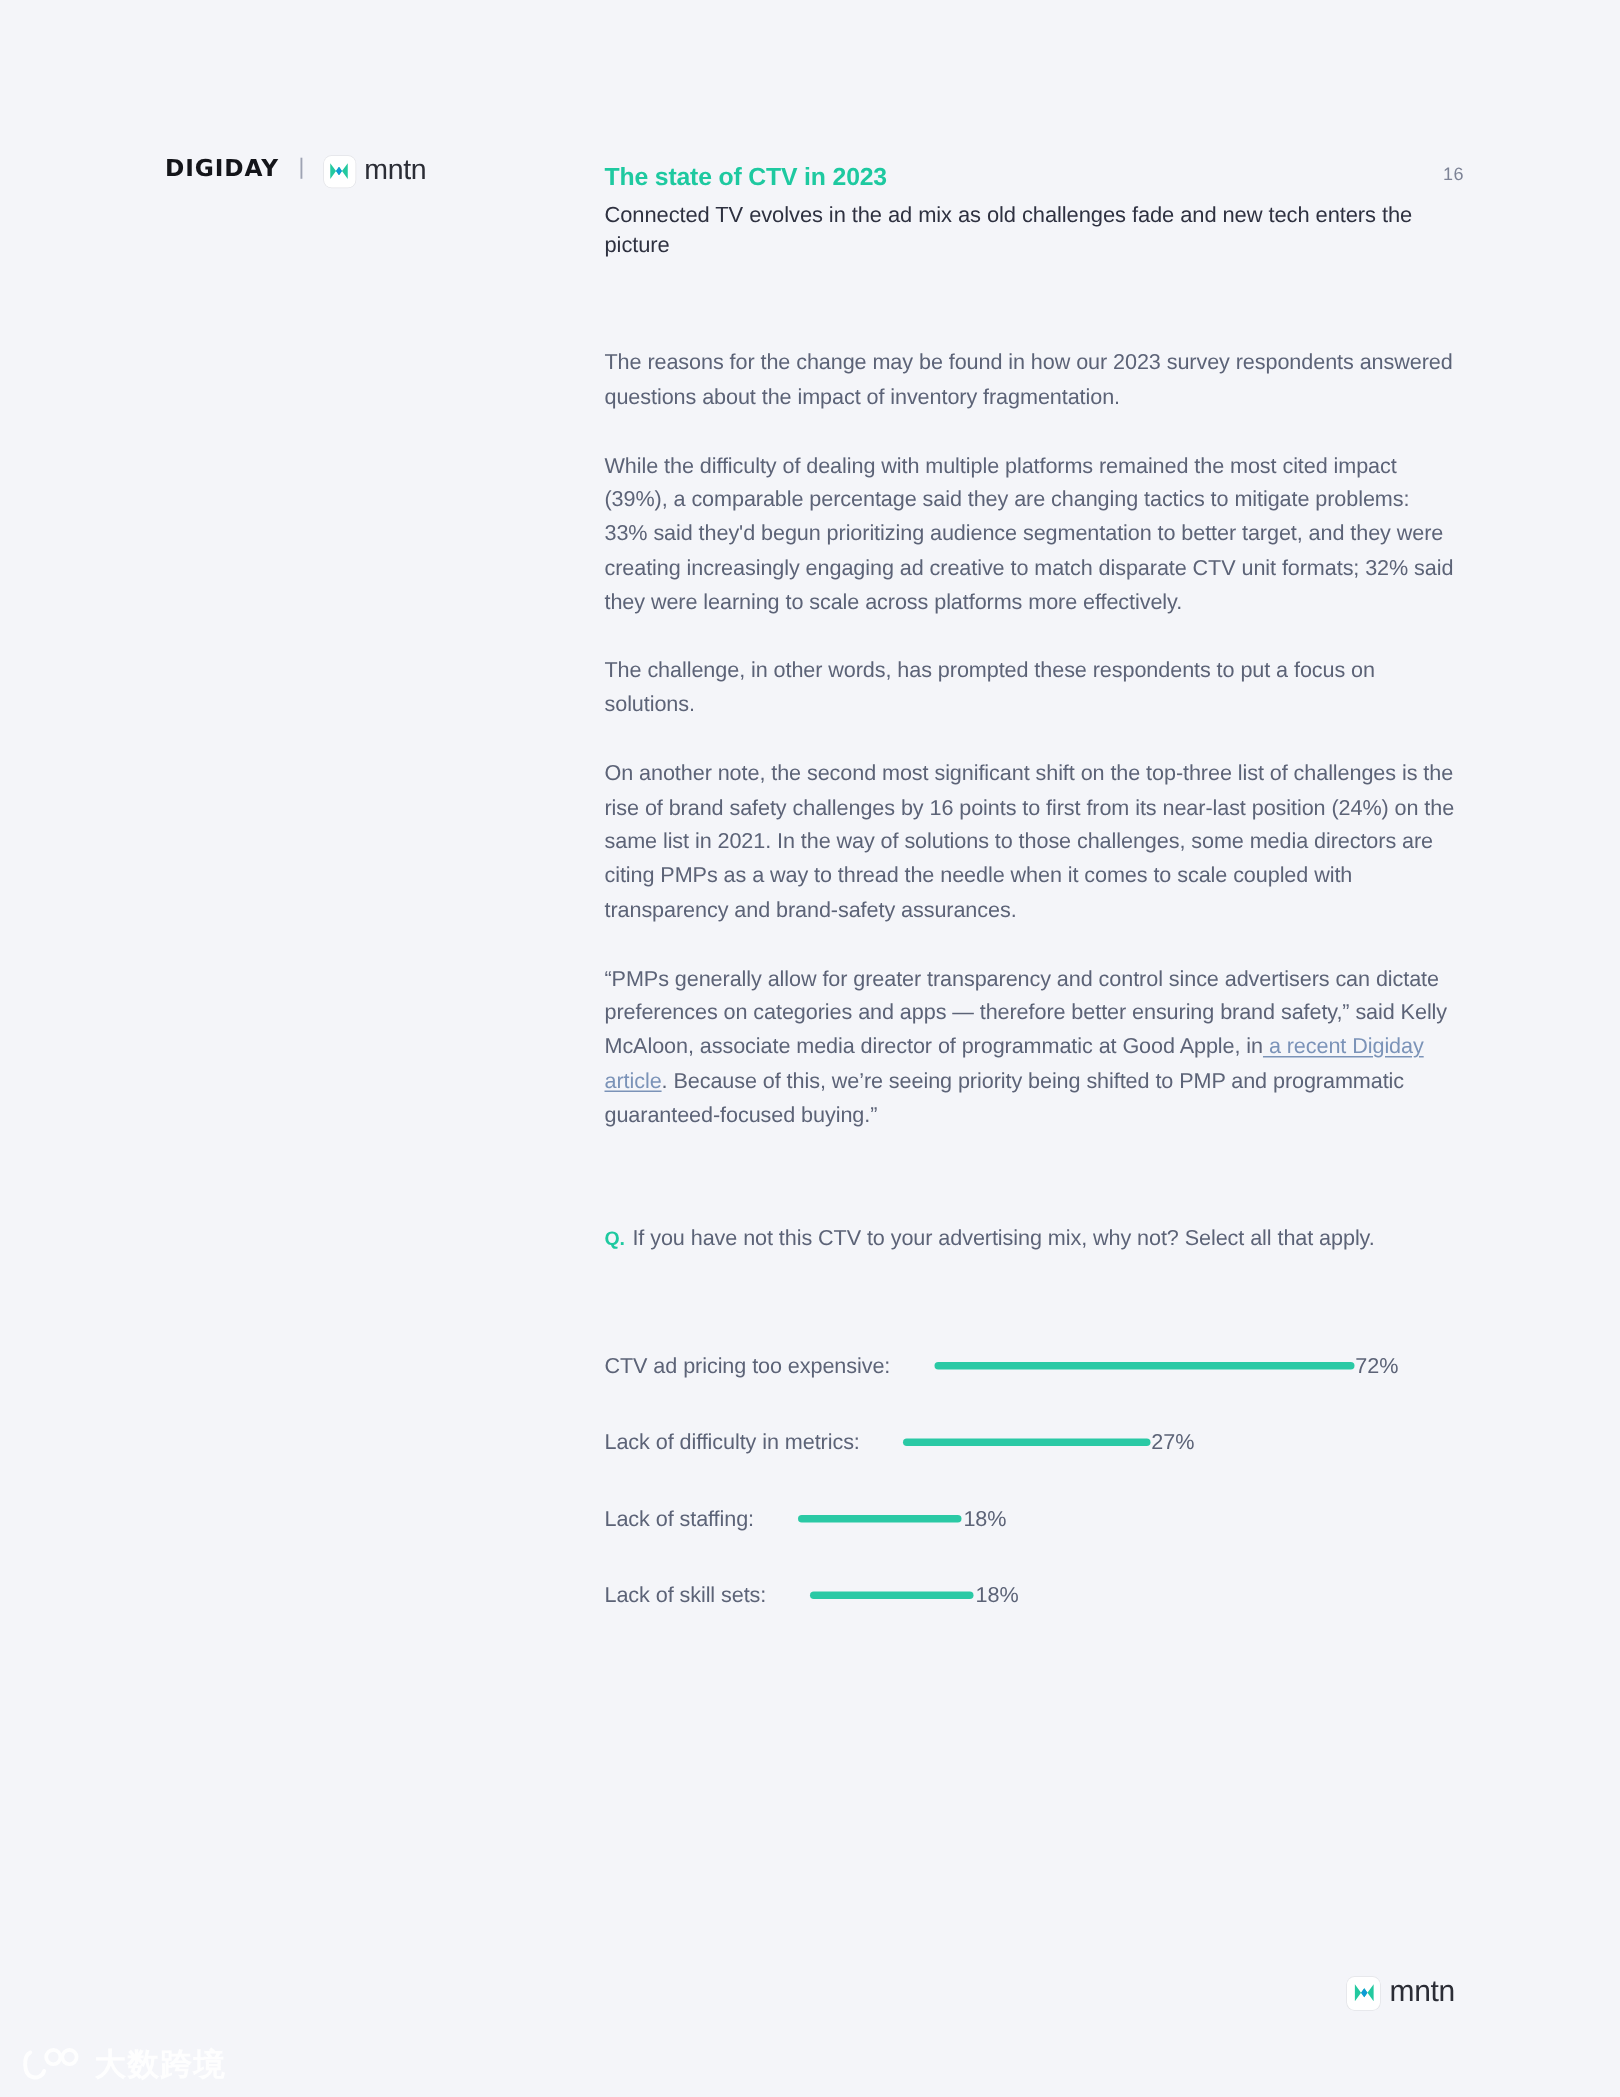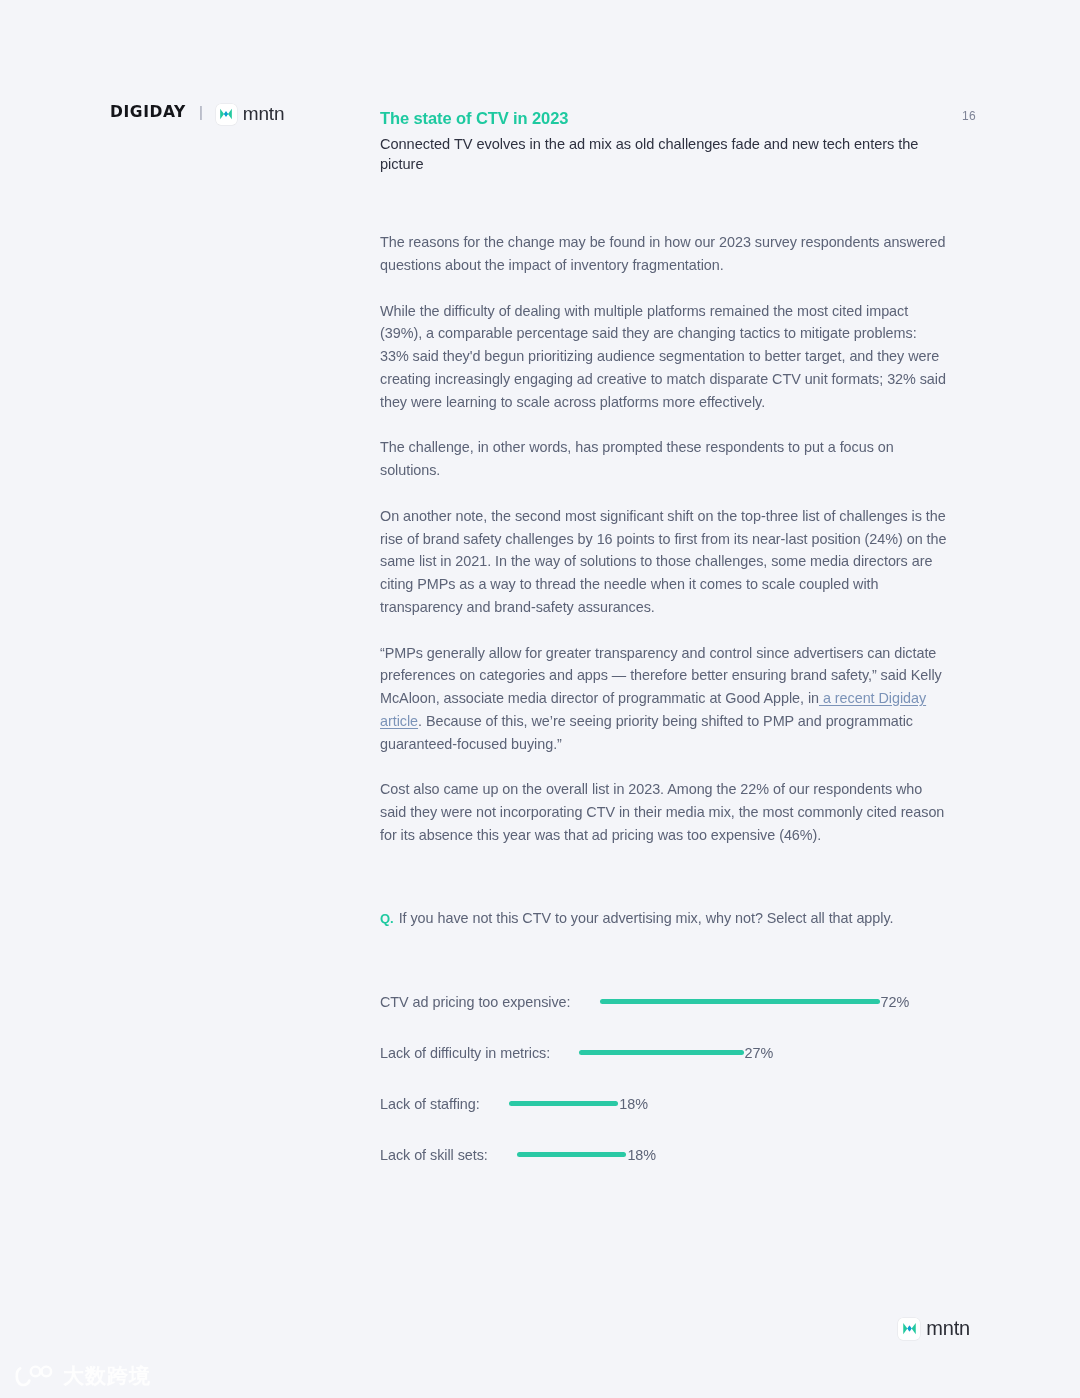--- a/index.html
+++ b/index.html
@@ -56,21 +56,21 @@
     right: 104px;
     top: 109px;
     font-size: 12px;
     color: #7d8396;
     letter-spacing: 0.3px;
   }
 
   
   .content {
     position: absolute;
-    left: 380px;
+    left: 403px;
     top: 108px;
     width: 568px;
   }
 
   .doc-title {
     color: #1ec9a0;
     font-weight: 700;
     font-size: 16.5px;
     letter-spacing: -0.1px;
     margin: 0 0 5px 0;
@@ -207,21 +207,20 @@
   <p class="doc-subtitle">Connected TV evolves in the ad mix as old challenges fade and new tech enters the picture</p>
 
   <div class="body-block">
     <p class="para">The reasons for the change may be found in how our 2023 survey respondents answered questions about the impact of inventory fragmentation.</p>
     <p class="para">While the difficulty of dealing with multiple platforms remained the most cited impact (39%), a comparable percentage said they are changing tactics to mitigate problems: 33% said they'd begun prioritizing audience segmentation to better target, and they were creating increasingly engaging ad creative to match disparate CTV unit formats; 32% said they were learning to scale across platforms more effectively.</p>
     <p class="para">The challenge, in other words, has prompted these respondents to put a focus on solutions.</p>
     <p class="para">On another note, the second most significant shift on the top-three list of challenges is the rise of brand safety challenges by 16 points to first from its near-last position (24%) on the same list in 2021. In the way of solutions to those challenges, some media directors are citing PMPs as a way to thread the needle when it comes to scale coupled with transparency and brand-safety assurances.</p>
 
     <p class="para"><span>“PMPs generally allow for greater transparency and control since advertisers can dictate preferences on categories and apps — therefore better ensuring brand safety,” said Kelly McAloon, associate media director of programmatic at Good Apple, in</span><a class="inline-link" href="#"> a recent Digiday article</a><span>. Because of this, we’re seeing priority being shifted to PMP and programmatic guaranteed-focused buying.”</span></p>
 
-    <p class="para">Cost also came up on the overall list in 2023. Among the 22% of our respondents who said they were not incorporating CTV in their media mix, the most commonly cited reason for its absence this year was that ad pricing was too expensive (46%).</p>
   </div>
 
   <div class="question-row">
     <span class="q-marker">Q.</span><span>If you have not this CTV to your advertising mix, why not? Select all that apply.</span>
   </div>
 
   <div class="chart">
       <div class="chart-row">
         <span class="chart-label">CTV ad pricing too expensive:</span>
         <span class="bar-zone">

